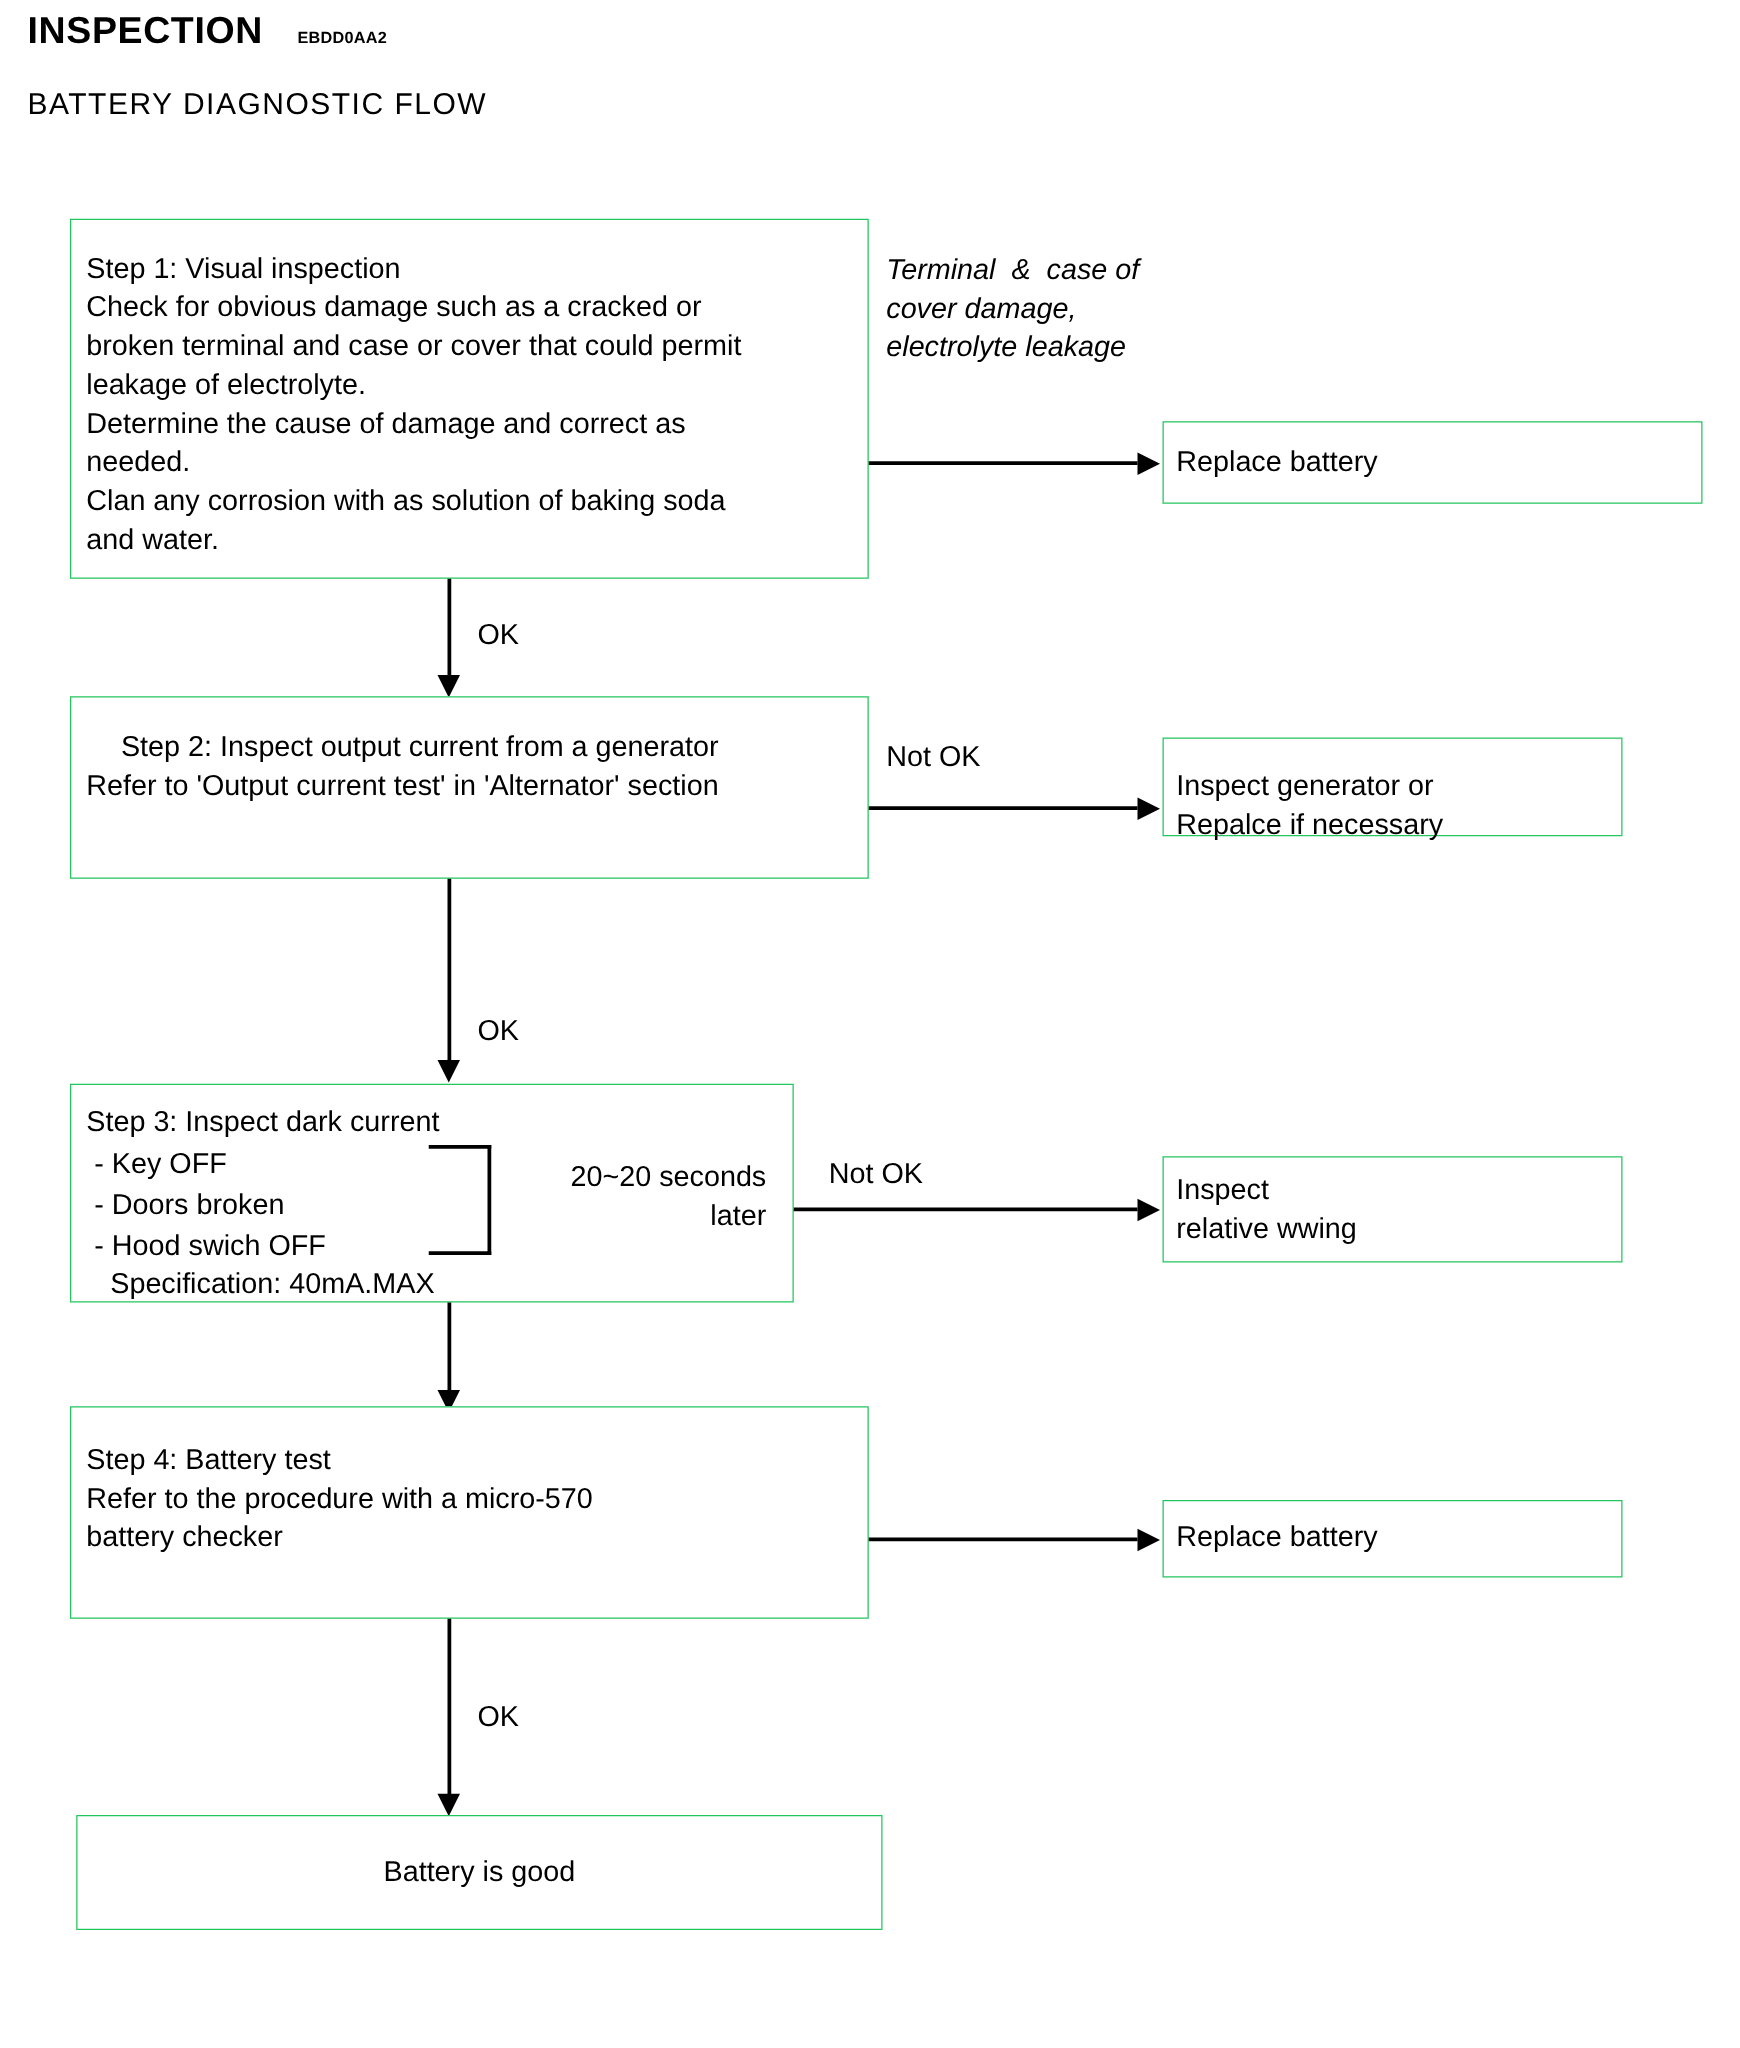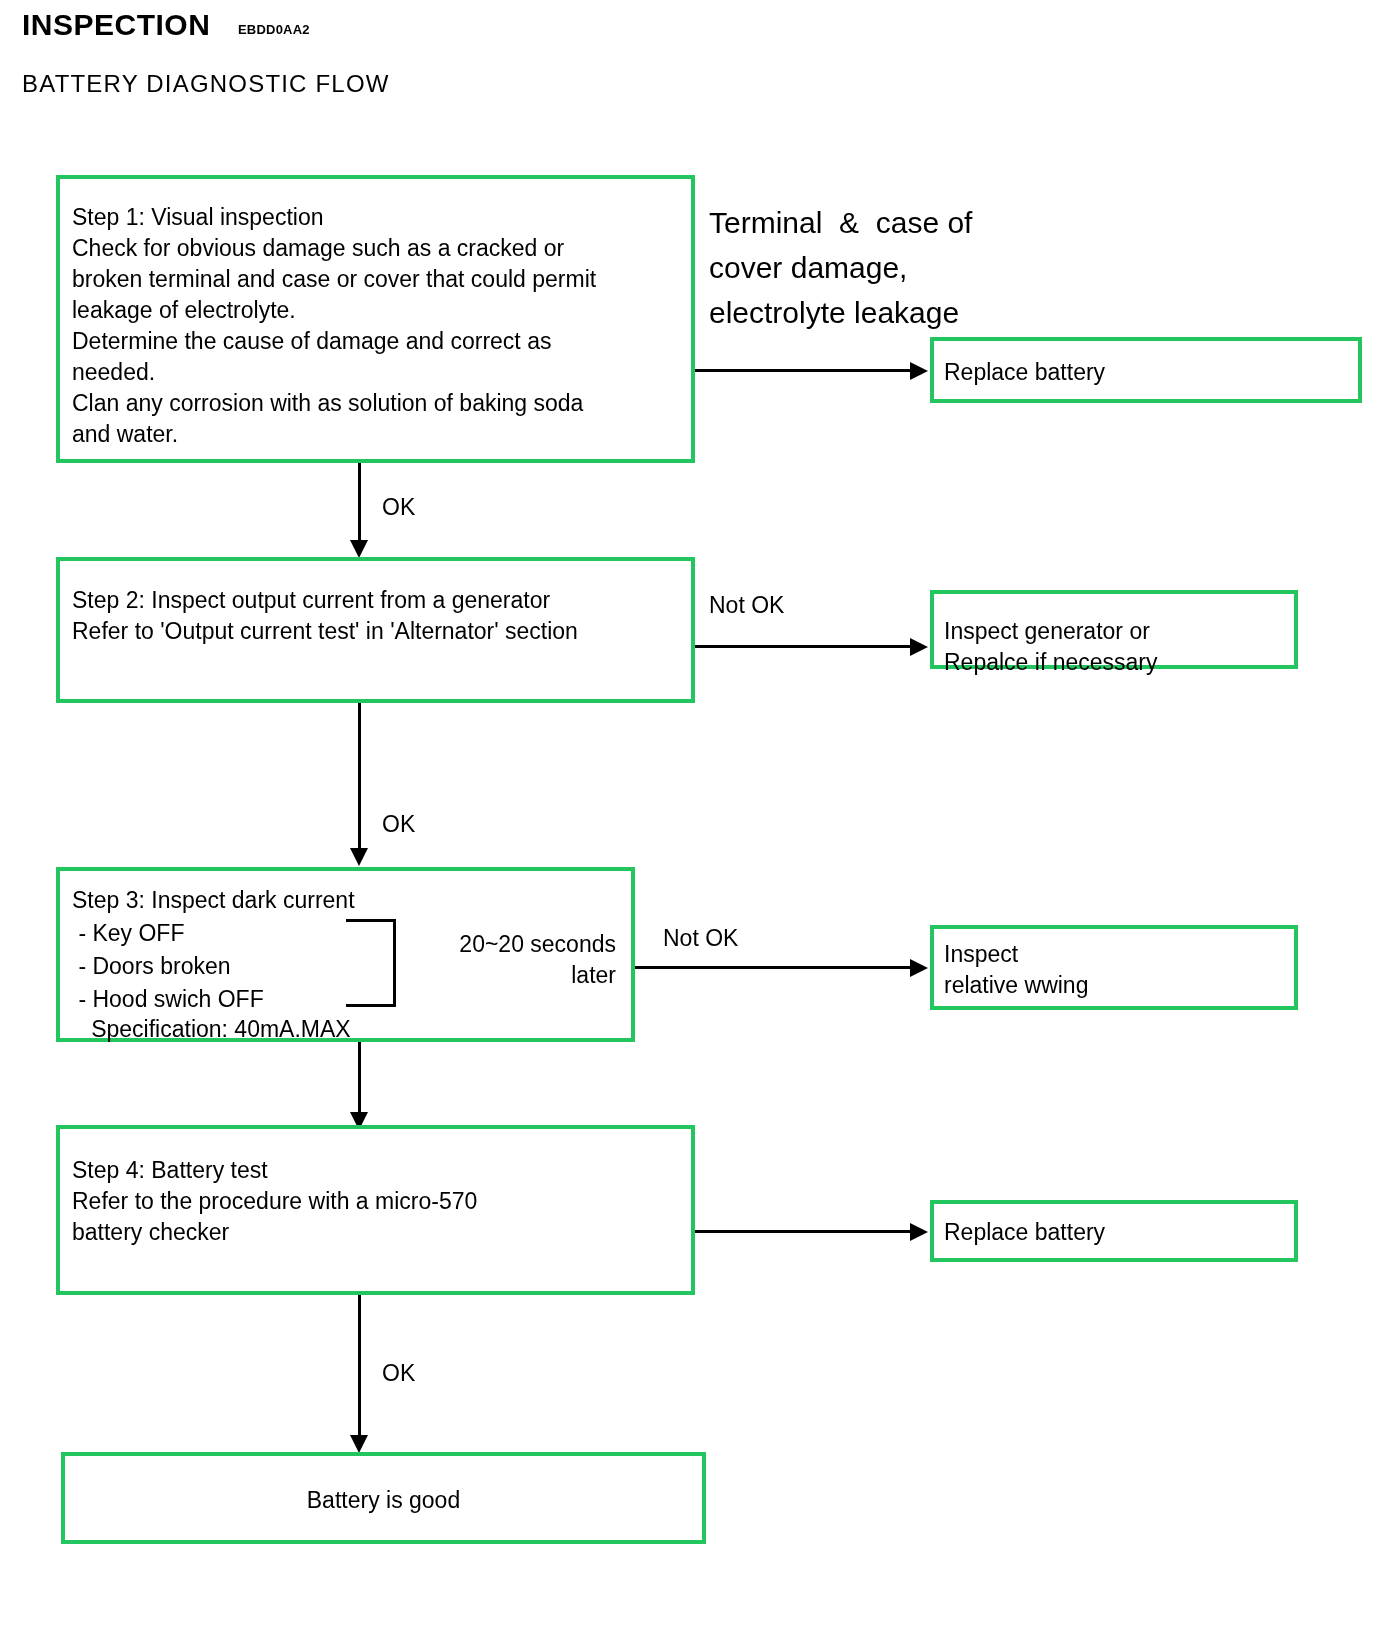--- a/index.html
+++ b/index.html
@@ -43,43 +43,44 @@
     left: 22px;
     top: 70px;
     font-size: 24px;
     font-weight: normal;
     letter-spacing: 1.2px;
   }
 
   
   .box {
     position: absolute;
-    border: 4px solid #22c55e;
+    border: 1px solid #22c55e;
     background: #fff;
     box-sizing: border-box;
   }
   .box-text {
     position: absolute;
     font-size: 23px;
     line-height: 31px;
     font-weight: normal;
     white-space: pre;
   }
   .box-text.center {
     width: 100%;
     text-align: center;
     white-space: normal;
   }
 
   
   .label {
     position: absolute;
-    font-size: 30px;
-    line-height: 45px;
-    white-space: pre;
+    font-size: 23px;
+    line-height: 31px;
+    white-space: pre;
+    font-style: italic;
   }
   .edge-label {
     position: absolute;
     font-size: 23px;
     white-space: pre;
   }
 
   
   .vline {
     position: absolute;
@@ -159,21 +160,21 @@
 
   <div class="box" style="left:930px; top:337px; width:432px; height:66px;">
     <div class="box-text" style="left:10px; top:16px;">Replace battery</div>
   </div>
 
   <div class="vline" style="left:358px; top:463px; height:83px;"></div>
   <div class="arrow-down" style="left:350px; top:540px;"></div>
   <div class="edge-label" style="left:382px; top:494px;">OK</div>
 
   <div class="box" style="left:56px; top:557px; width:639px; height:146px;">
-    <div class="box-text" style="left:12px; top:24px;">Step 2: Inspect output current from a generator
+    <div class="box-text" style="left:12px; top:24px;text-align:right;">Step 2: Inspect output current from a generator
 Refer to 'Output current test' in 'Alternator' section</div>
   </div>
 
   <div class="edge-label" style="left:709px; top:592px;">Not OK</div>
   <div class="hline" style="left:695px; top:645px; width:215px;"></div>
   <div class="arrow-right" style="left:910px; top:638px;"></div>
 
   <div class="box" style="left:930px; top:590px; width:368px; height:79px;">
     <div class="box-text" style="left:10px; top:22px;">Inspect generator or
 Repalce if necessary</div>

